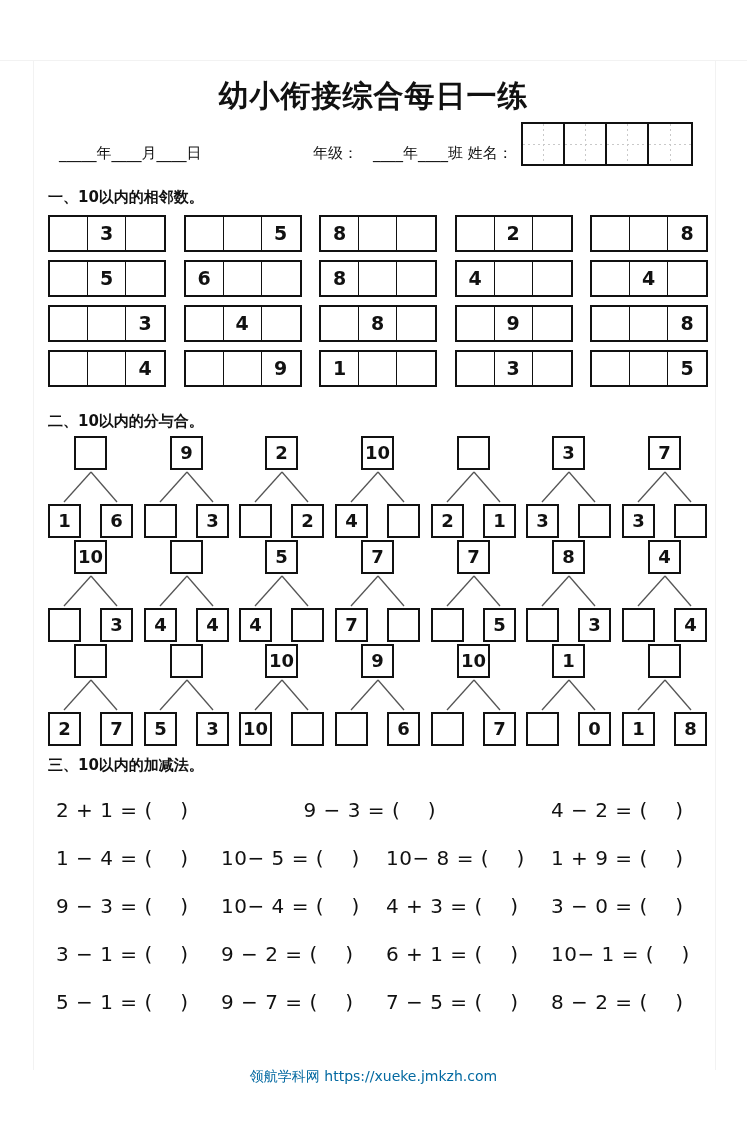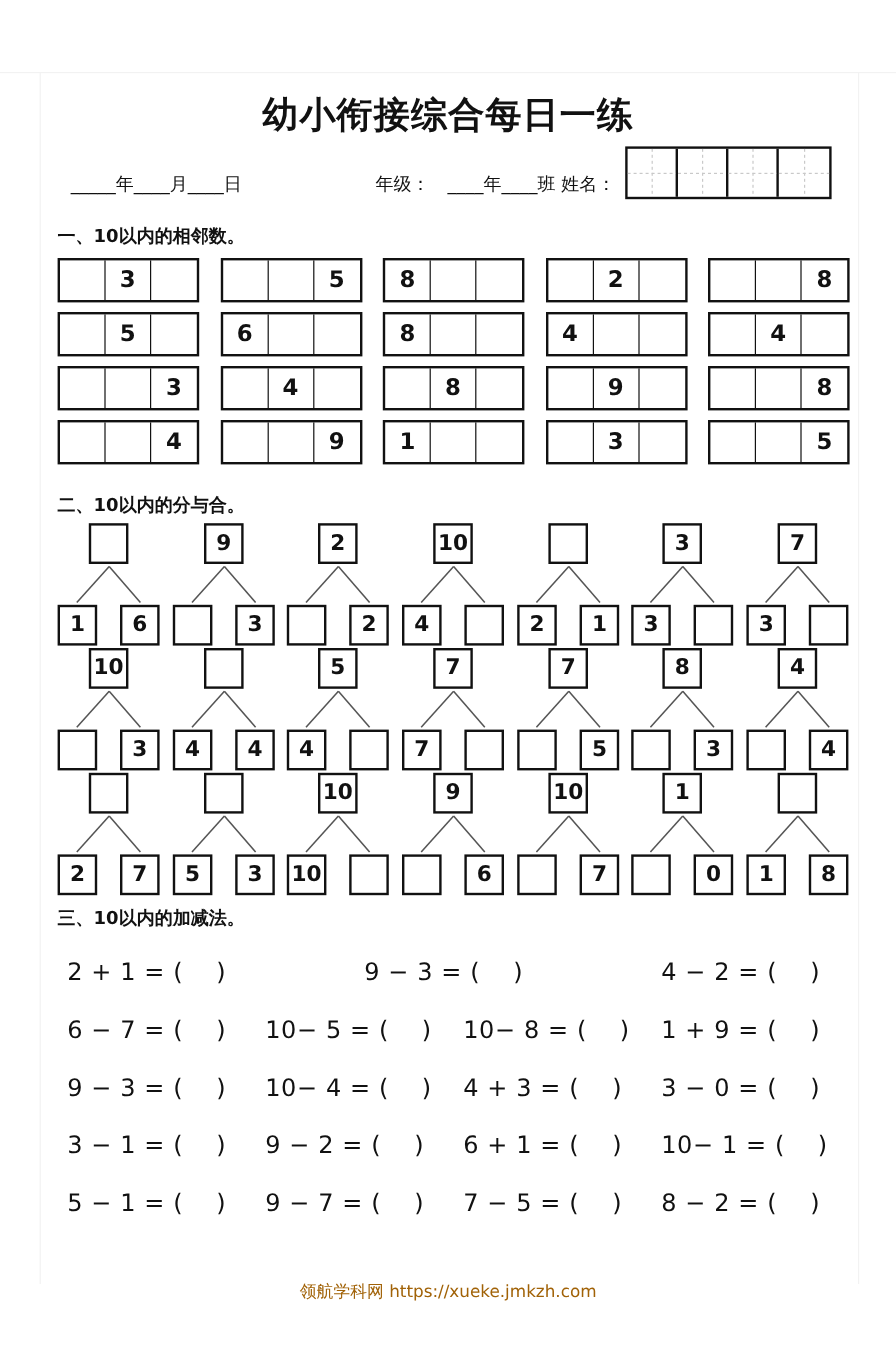--- a/index.html
+++ b/index.html
@@ -141,21 +141,21 @@
     text-align: left;
   }
 
   
   .footer {
     position: absolute;
     left: 0; top: 1068px;
     width: 747px;
     text-align: center;
     font-size: 14px;
-    color: #a16207;
+    color: #0369a1;
     white-space: pre;
   }
 </style>
 </head>
 <body>
 
 <div class="page">
 
   <div class="guide guide-top"></div>
   <div class="guide guide-left"></div>
@@ -486,21 +486,21 @@
     </div>
 
   <div class="sec-head" id="sec3-head">三、10以内的加减法。</div>
   <div id="sec3">
       <div class="eq-row">
         <div class="eq">2 + 1 = (    )</div>
         <div class="eq">9 − 3 = (    )</div>
         <div class="eq">4 − 2 = (    )</div>
       </div>
       <div class="eq-row">
-        <div class="eq">6 − 7 = (    )</div>
+        <div class="eq">1 − 4 = (    )</div>
         <div class="eq">10− 5 = (    )</div>
         <div class="eq">10− 8 = (    )</div>
         <div class="eq">1 + 9 = (    )</div>
       </div>
       <div class="eq-row">
         <div class="eq">9 − 3 = (    )</div>
         <div class="eq">10− 4 = (    )</div>
         <div class="eq">4 + 3 = (    )</div>
         <div class="eq">3 − 0 = (    )</div>
       </div>

